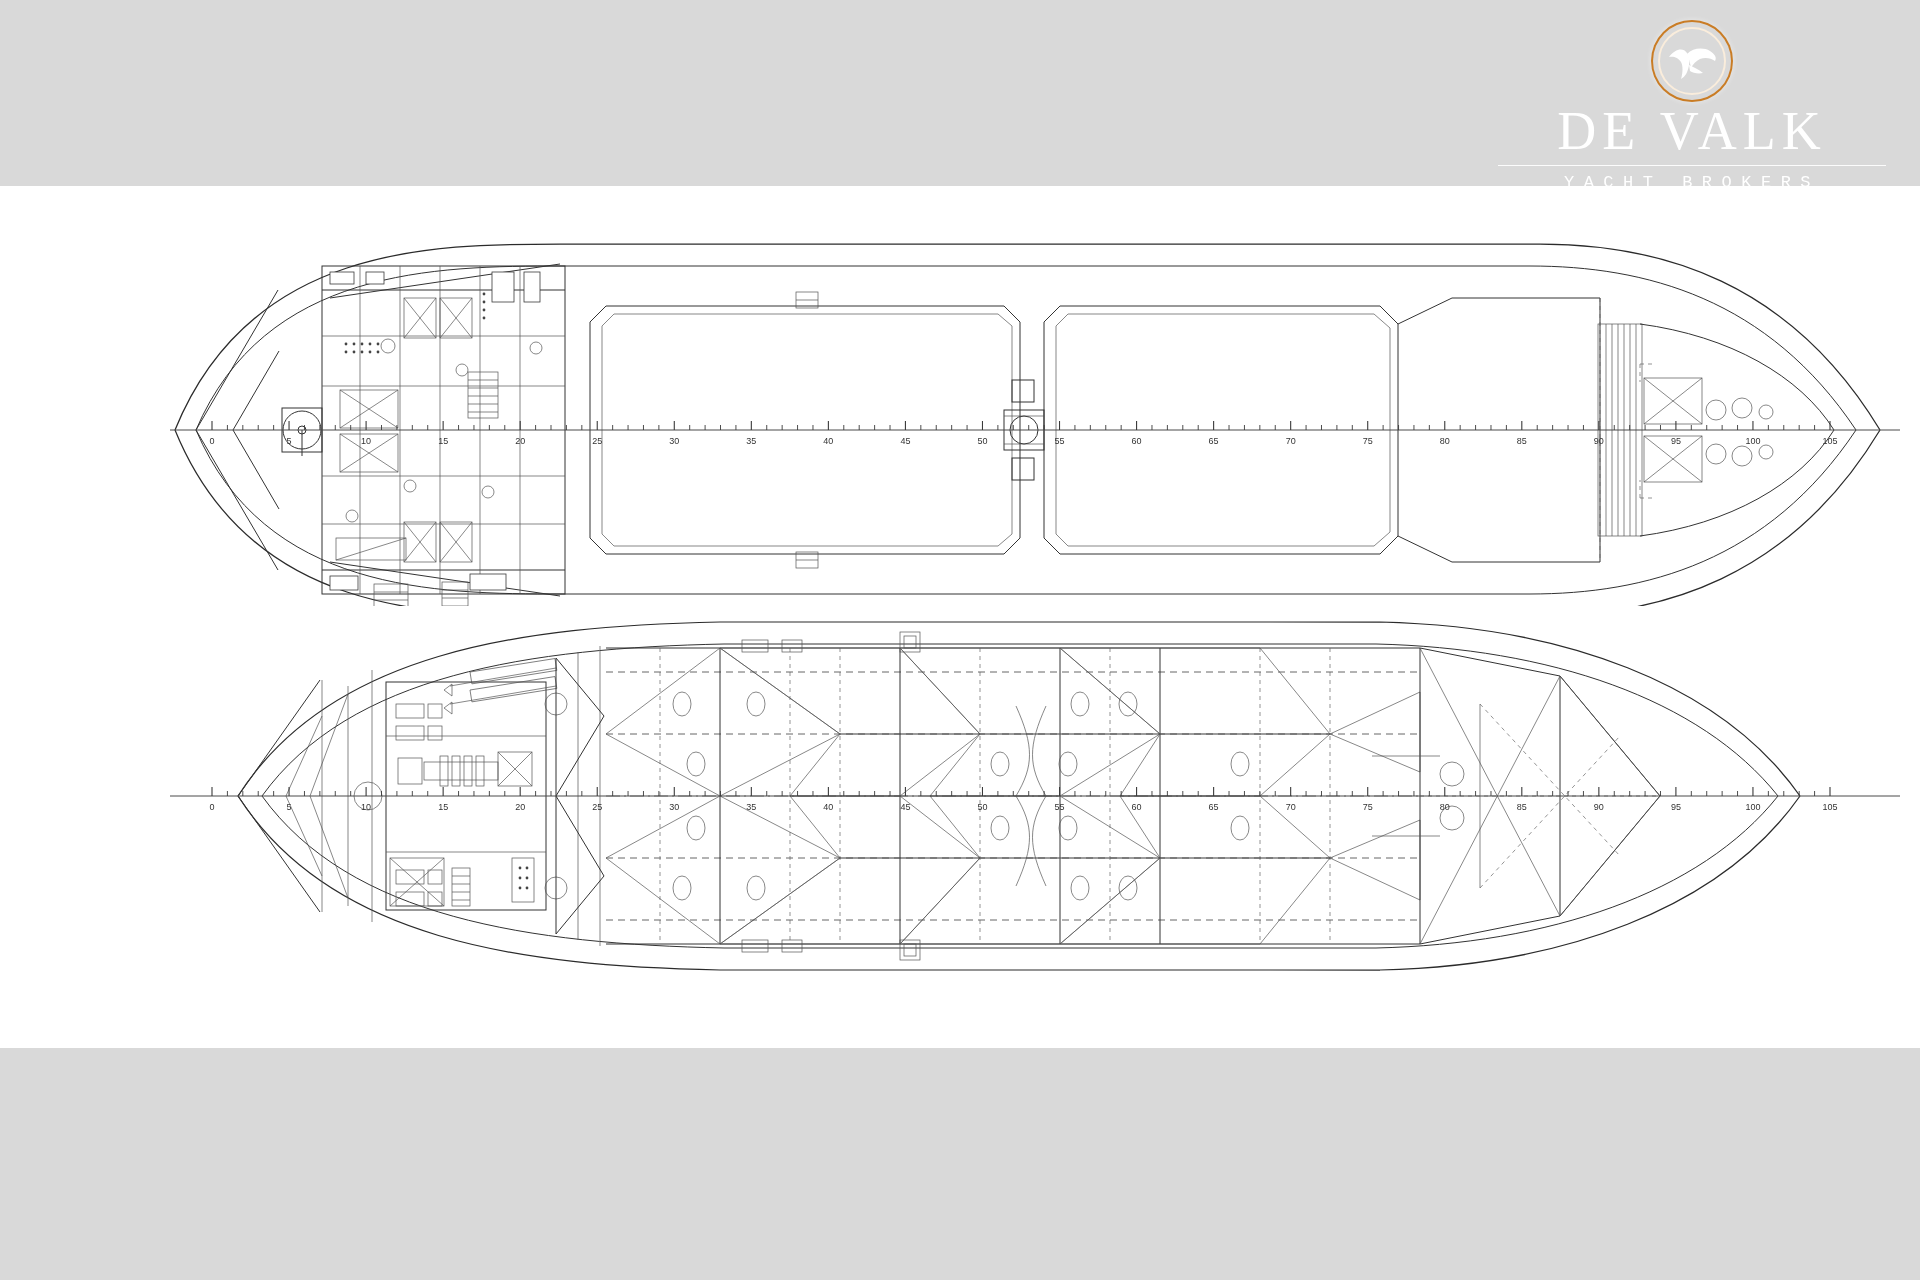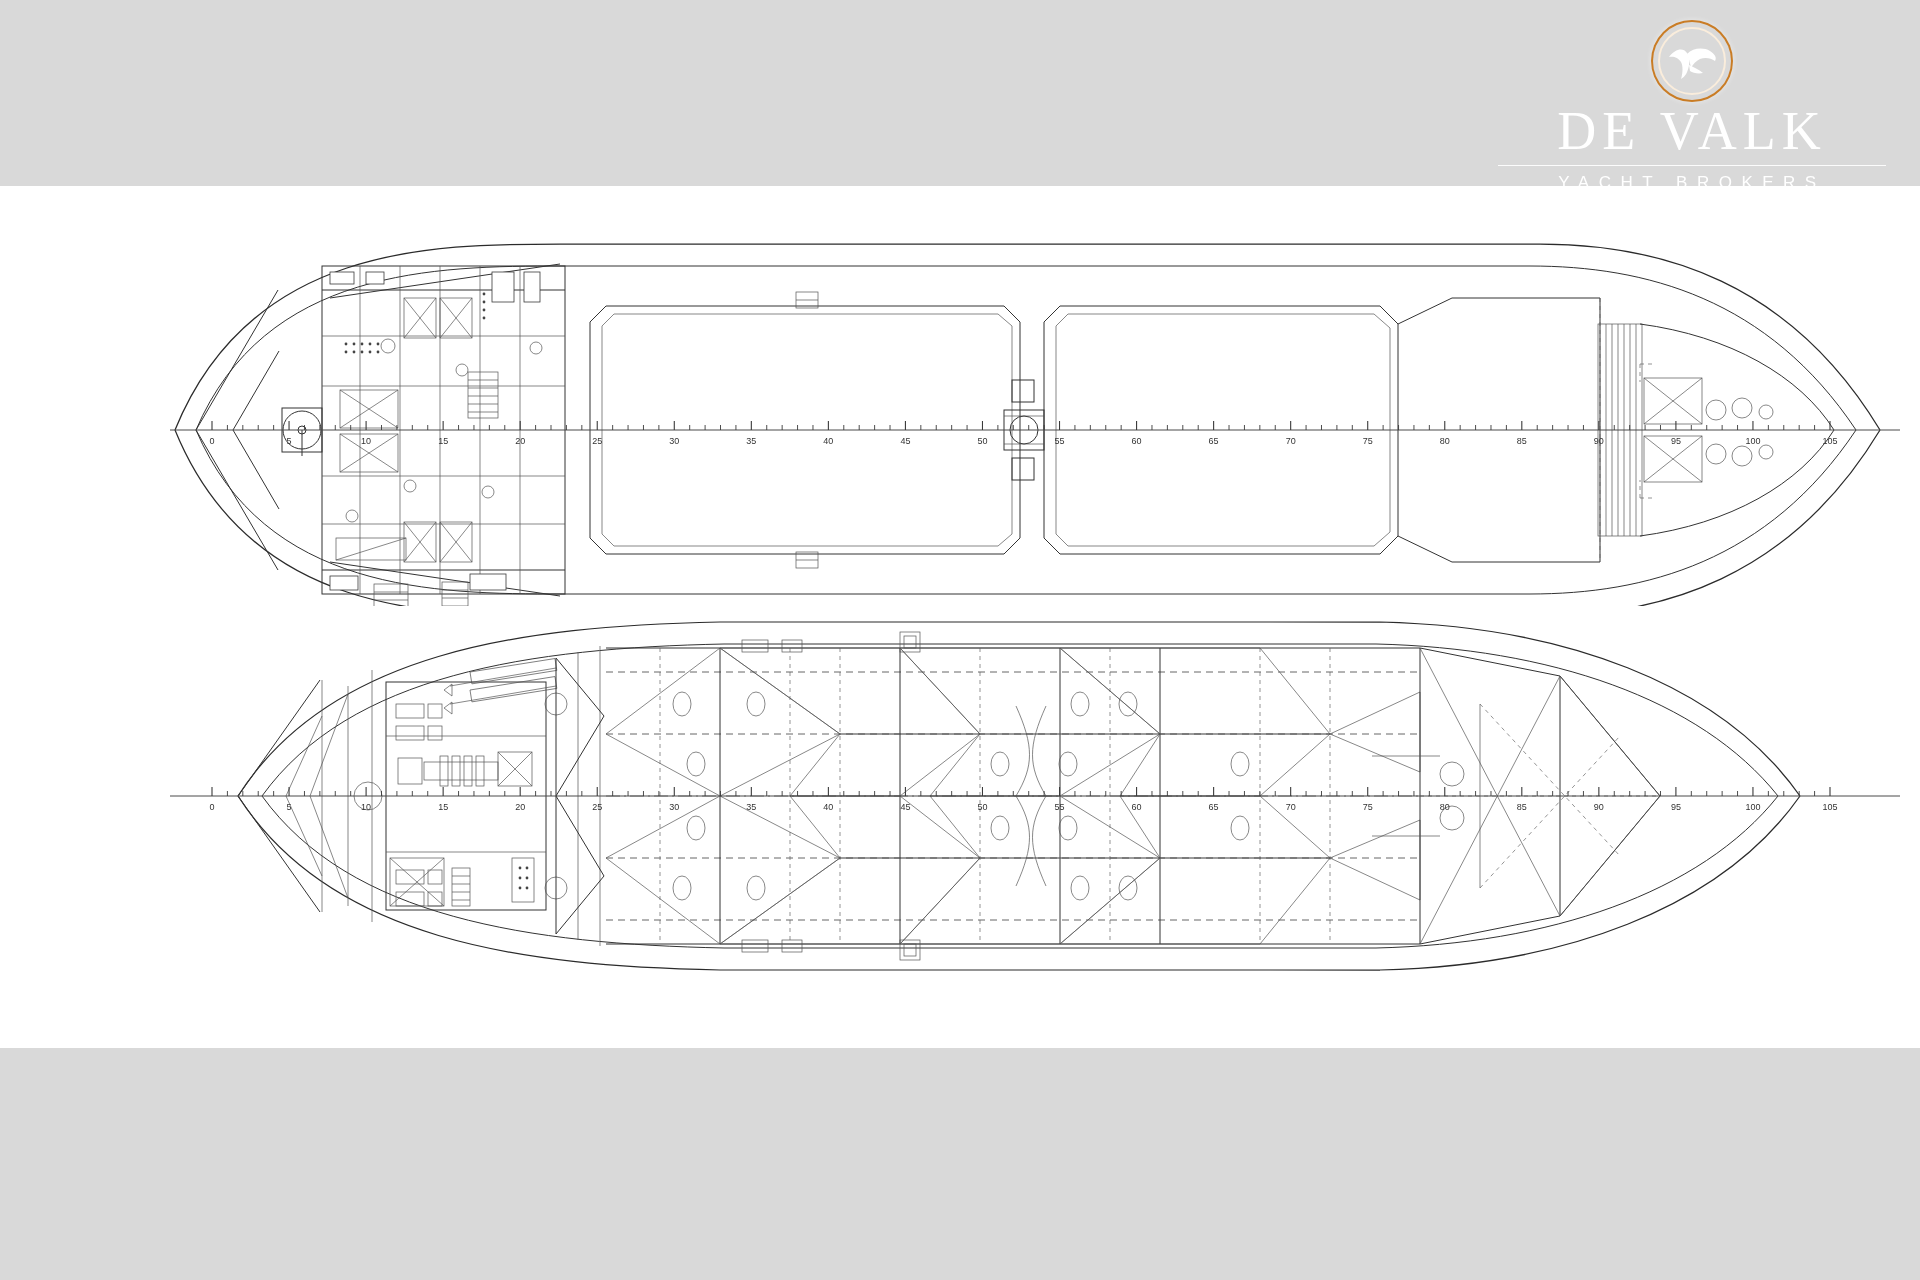--- a/index.html
+++ b/index.html
@@ -70,21 +70,21 @@
     line-height: 1;
     padding: 2px 0 4px 0;
     white-space: nowrap;
   }
   #logo-rule {
     height: 1px;
     background: rgba(255,255,255,0.9);
     margin: 3px 6px 7px 6px;
   }
   #logo-sub {
-    font-family: Liberation Sans, sans-serif;
+    font-family: Liberation Mono, monospace;
     font-size: 17px;
     letter-spacing: 9.5px;
     color: #ffffff;
     white-space: nowrap;
   }
 
   
   #drawing-area {
     position: absolute;
     left: 0;

